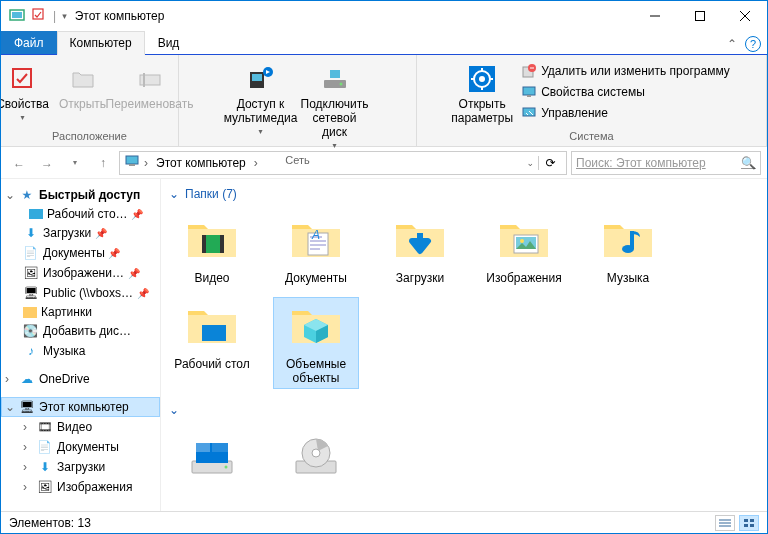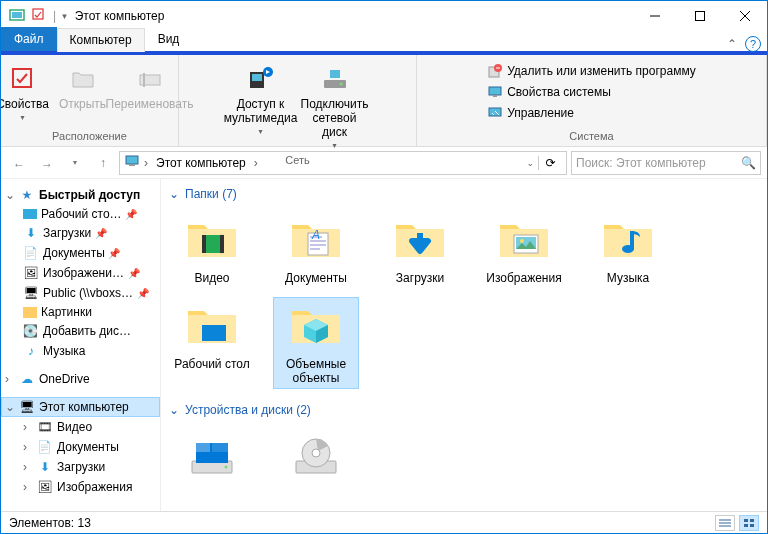--- a/index.html
+++ b/index.html
@@ -3,21 +3,21 @@
 <meta charset="utf-8">
 <style>
 * { margin: 0; padding: 0; box-sizing: border-box; font-family: 'Segoe UI', Tahoma, sans-serif; font-size: 12px; }
 body { width: 768px; height: 534px; background: #fff; border: 1px solid #0078d7; overflow: hidden; display: flex; flex-direction: column; }
 .titlebar { height: 30px; display: flex; align-items: center; background: #fff; }
 .tb-icons { display: flex; gap: 6px; padding-left: 8px; align-items: center; }
 .tb-icons svg { width: 16px; height: 16px; }
 .tb-title { margin-left: 8px; flex: 1; }
 .tb-ctrls { display: flex; }
 .tb-btn { width: 45px; height: 30px; display: flex; align-items: center; justify-content: center; }
-.tabbar { height: 24px; display: flex; align-items: flex-end; border-bottom: 4px solid #1d4ed8; position: relative; }
+.tabbar { height: 24px; display: flex; border-bottom: 1px solid #1d4ed8; position: relative; }
 .tab { padding: 4px 12px; border: 1px solid transparent; cursor: pointer; }
 .tab.file { background: #1979ca; color: #fff; }
 .tab.active { background: #f5f5f5; border: 1px solid #ddd; border-bottom: 1px solid #f5f5f5; margin-bottom: -1px; }
 .tab-help { position: absolute; right: 6px; top: 5px; width: 16px; height: 16px; border-radius: 50%; border: 1px solid #0078d7; color: #0078d7; display: flex; align-items: center; justify-content: center; font-size: 11px; }
 .chev { position: absolute; right: 30px; top: 6px; color: #666; }
 .ribbon { height: 92px; background: #f5f5f5; border-bottom: 1px solid #ddd; display: flex; }
 .rgroup { display: flex; flex-direction: column; align-items: center; border-right: 1px solid #ddd; padding: 2px 6px; }
 .rgroup-items { flex: 1; display: flex; align-items: flex-start; gap: 2px; padding-top: 4px; }
 .rgroup-label { font-size: 11px; color: #666; padding: 2px 0; }
 .rbtn { display: flex; flex-direction: column; align-items: center; justify-content: flex-start; width: 58px; text-align: center; font-size: 11px; gap: 2px; padding: 2px; cursor: pointer; }
@@ -25,21 +25,21 @@
 .rbtn .ric { height: 32px; display: flex; align-items: center; justify-content: center; }
 .rsmall { display: flex; align-items: center; gap: 4px; font-size: 11px; padding: 2px 4px; cursor: pointer; }
 .rsmall svg { width: 16px; height: 16px; }
 .rcol { display: flex; flex-direction: column; gap: 1px; }
 .addrbar { height: 32px; display: flex; align-items: center; gap: 4px; padding: 0 6px; border-bottom: 1px solid #eee; }
 .navbtn { width: 24px; height: 24px; display: flex; align-items: center; justify-content: center; color: #777; }
 .addr { flex: 1; height: 24px; border: 1px solid #ccc; display: flex; align-items: center; padding: 0 4px; gap: 4px; }
 .addr .crumb { padding: 0 4px; }
 .addr .sep { color: #666; }
 .addr-refresh { width: 24px; border-left: 1px solid #ccc; text-align: center; }
-.search { width: 190px; height: 24px; border: 1px solid #ccc; display: flex; align-items: center; padding: 0 4px; color: #999; gap: 4px; }
+.search { width: 190px; height: 24px; border: 1px solid #ccc; display: flex; align-items: center; padding: 0 4px; color: #999; gap: 4px; text-decoration: underline; }
 .body { flex: 1; display: flex; overflow: hidden; }
 .tree { width: 160px; border-right: 1px solid #eee; overflow: hidden; padding: 6px 0; }
 .tnode { display: flex; align-items: center; gap: 4px; padding: 2px 4px; white-space: nowrap; cursor: pointer; }
 .tnode.sel { background: #cce8ff; border: 1px solid #99d1ff; padding: 1px 3px; }
 .tcaret { width: 10px; display: inline-block; color: #666; }
 .ticon { width: 16px; height: 16px; display: inline-flex; align-items: center; justify-content: center; }
 .content { flex: 1; overflow: hidden; padding: 4px 8px; }
 .sect-hdr { display: flex; align-items: center; gap: 6px; color: #1a5fb4; padding: 4px 0; cursor: pointer; }
 .grid { display: flex; flex-wrap: wrap; gap: 8px 18px; padding: 6px 0 10px 0; }
 .item { width: 86px; display: flex; flex-direction: column; align-items: center; text-align: center; font-size: 11px; gap: 4px; padding: 4px 2px; cursor: pointer; }
@@ -154,20 +154,36 @@
             </svg>
           </div>
         <span>Подключить сетевой диск</span>
           <span style="font-size:8px;color:#666">▾</span>
       </div>
     </div>
     <div class="rgroup-label">Сеть</div>
   </div>
   <div class="rgroup" style="flex:1">
     <div class="rgroup-items">
+      <div class="rbtn" style="width:66px">
+        <div class="ric">
+            <svg width="30" height="30">
+              <rect x="2" y="2" width="26" height="26" fill="#0078d7"></rect>
+              <circle cx="15" cy="15" r="8" fill="none" stroke="#fff" stroke-width="2"></circle>
+              <circle cx="15" cy="15" r="3" fill="#fff"></circle>
+              <g stroke="#fff" stroke-width="2">
+                <line x1="15" y1="4" x2="15" y2="8"></line>
+                <line x1="15" y1="22" x2="15" y2="26"></line>
+                <line x1="4" y1="15" x2="8" y2="15"></line>
+                <line x1="22" y1="15" x2="26" y2="15"></line>
+              </g>
+            </svg>
+          </div>
+        <span>Открыть параметры</span>
+      </div>
       <div class="rcol">
         <div class="rsmall">
             <svg viewBox="0 0 16 16">
               <rect x="2" y="4" width="10" height="10" fill="#ddd" stroke="#999"></rect>
               <circle cx="11" cy="5" r="4" fill="#e55"></circle>
               <line x1="9" y1="5" x2="13" y2="5" stroke="#fff"></line>
             </svg>
             <span>Удалить или изменить программу</span>
           </div>
         <div class="rsmall">
@@ -214,21 +230,21 @@
 </div>
 
 <div class="body">
 
   <div class="tree">
     <div class="tnode">
         <span class="tcaret">⌄</span>
         <span class="ticon" style="color:#38c">★</span>
         <span style="font-weight:600">Быстрый доступ</span>
       </div>
-    <div class="tnode" style="padding-left:22px">
+    <div class="tnode" style="padding-left:28px">
         <span class="ticon" style="background:#3ad;width:14px;height:10px"></span>
         <span>Рабочий сто…</span>
         <span class="pin">📌</span>
       </div>
     <div class="tnode" style="padding-left:22px">
         <span class="ticon" style="color:#29d">⬇</span>
         <span>Загрузки</span>
         <span class="pin">📌</span>
       </div>
     <div class="tnode" style="padding-left:22px">
@@ -376,21 +392,20 @@
               <path d="M26 14l12 6v12l-12 6-12-6V20z" fill="#4bd0e0"></path>
               <path d="M26 14l12 6-12 6-12-6z" fill="#8ae4ee"></path>
               <path d="M26 26v12l12-6V20z" fill="#2ab0c4"></path>
             </svg>
           </div>
         <span>Объемные объекты</span>
       </div>
     </div>
     <div class="sect-hdr">
         <span>⌄</span>
-        <span>Устройства и диски (2)</span>
       </div>
     <div class="grid">
       <div class="item">
         <div class="iic">
             <svg class="folder-svg" viewBox="0 0 52 44">
               <rect x="6" y="26" width="40" height="12" rx="1" fill="#ddd" stroke="#aaa"></rect>
               <rect x="10" y="8" width="32" height="20" fill="#0078d7"></rect>
               <rect x="10" y="8" width="14" height="9" fill="#fff" opacity="0.3"></rect>
               <rect x="26" y="8" width="16" height="9" fill="#fff" opacity="0.15"></rect>
               <circle cx="40" cy="32" r="1.5" fill="#7d7"></circle>

